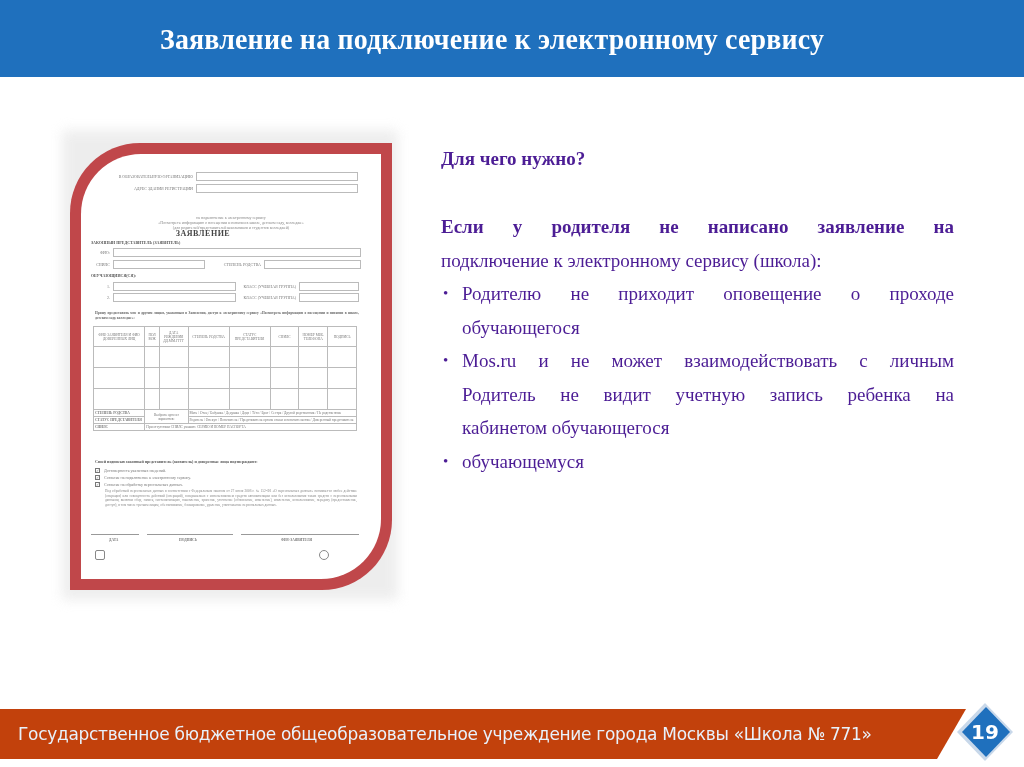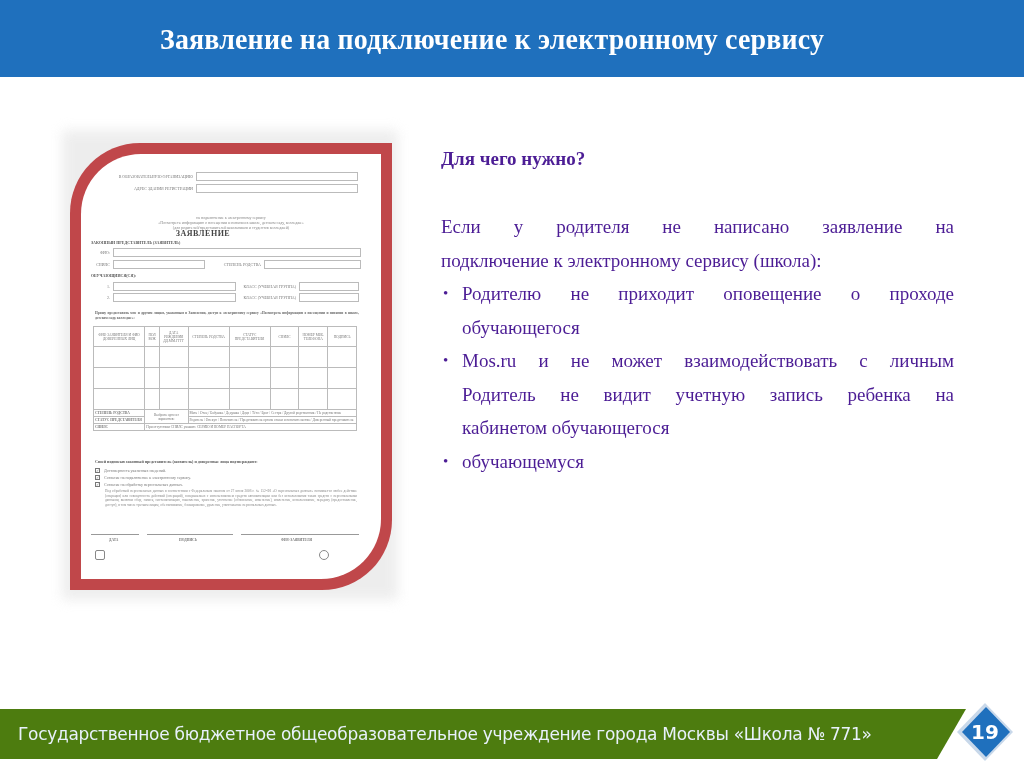--- a/index.html
+++ b/index.html
@@ -50,31 +50,31 @@
     .dp-check .cb { width: 5px; height: 5px; border: 1px solid #777; font-size: 4px; line-height: 3px; text-align: center; }
     .dp-sign { position: absolute; top: 380px; height: 1px; background: #999; }
     .dp-sign-label { position: absolute; top: 384px; font-size: 3.5px; color: #777; font-weight: bold; }
     .dp-logo { position: absolute; top: 396px; display: flex; align-items: center; gap: 3px; font-size: 3px; color: #999; }
     .dp-logo .mark { width: 10px; height: 10px; border: 1px solid #888; border-radius: 2px; }
 
     
     .content { position: absolute; left: 441px; top: 146px; width: 513px; font-family: "Liberation Serif", serif; color: #4c1d95; }
     .q-heading { font-weight: bold; font-size: 19px; line-height: 26px; }
     .intro { margin-top: 38px; font-size: 19px; line-height: 33.5px; text-align: justify; text-align-last: left; }
-    .intro .first-line { display: block; text-align: justify; text-align-last: justify; }
+    .intro .first-line { display: block; text-align: justify; text-align-last: justify; font-weight: bold; }
     .bullets { list-style: none; }
     .bullet { position: relative; padding-left: 21px; font-size: 19px; line-height: 33.5px; text-align: justify; }
     .bullet .dot { position: absolute; left: 2px; top: 0; font-size: 15px; }
     .bullet .l1 { display: block; text-align-last: justify; }
     .bullet .l2 { display: block; text-align-last: left; }
 
     
     .footer {
       position: absolute; left: 0; top: 709px; width: 966px; height: 50px;
-      background: #4d7c0f;
+      background: #c2410c;
       clip-path: polygon(0 0, 100% 0, 97% 100%, 0 100%);
       display: flex; align-items: center;
     }
     .footer-text {
       color: #e8f1fb; font-family: "DejaVu Sans", sans-serif; font-size: 17.5px;
       margin-left: 18px; white-space: nowrap; letter-spacing: -0.3px; transform: scaleX(0.97); transform-origin: left center;
     }
     .page-badge {
       position: absolute; left: 953px; top: 699px; width: 64px; height: 66px;
     }

